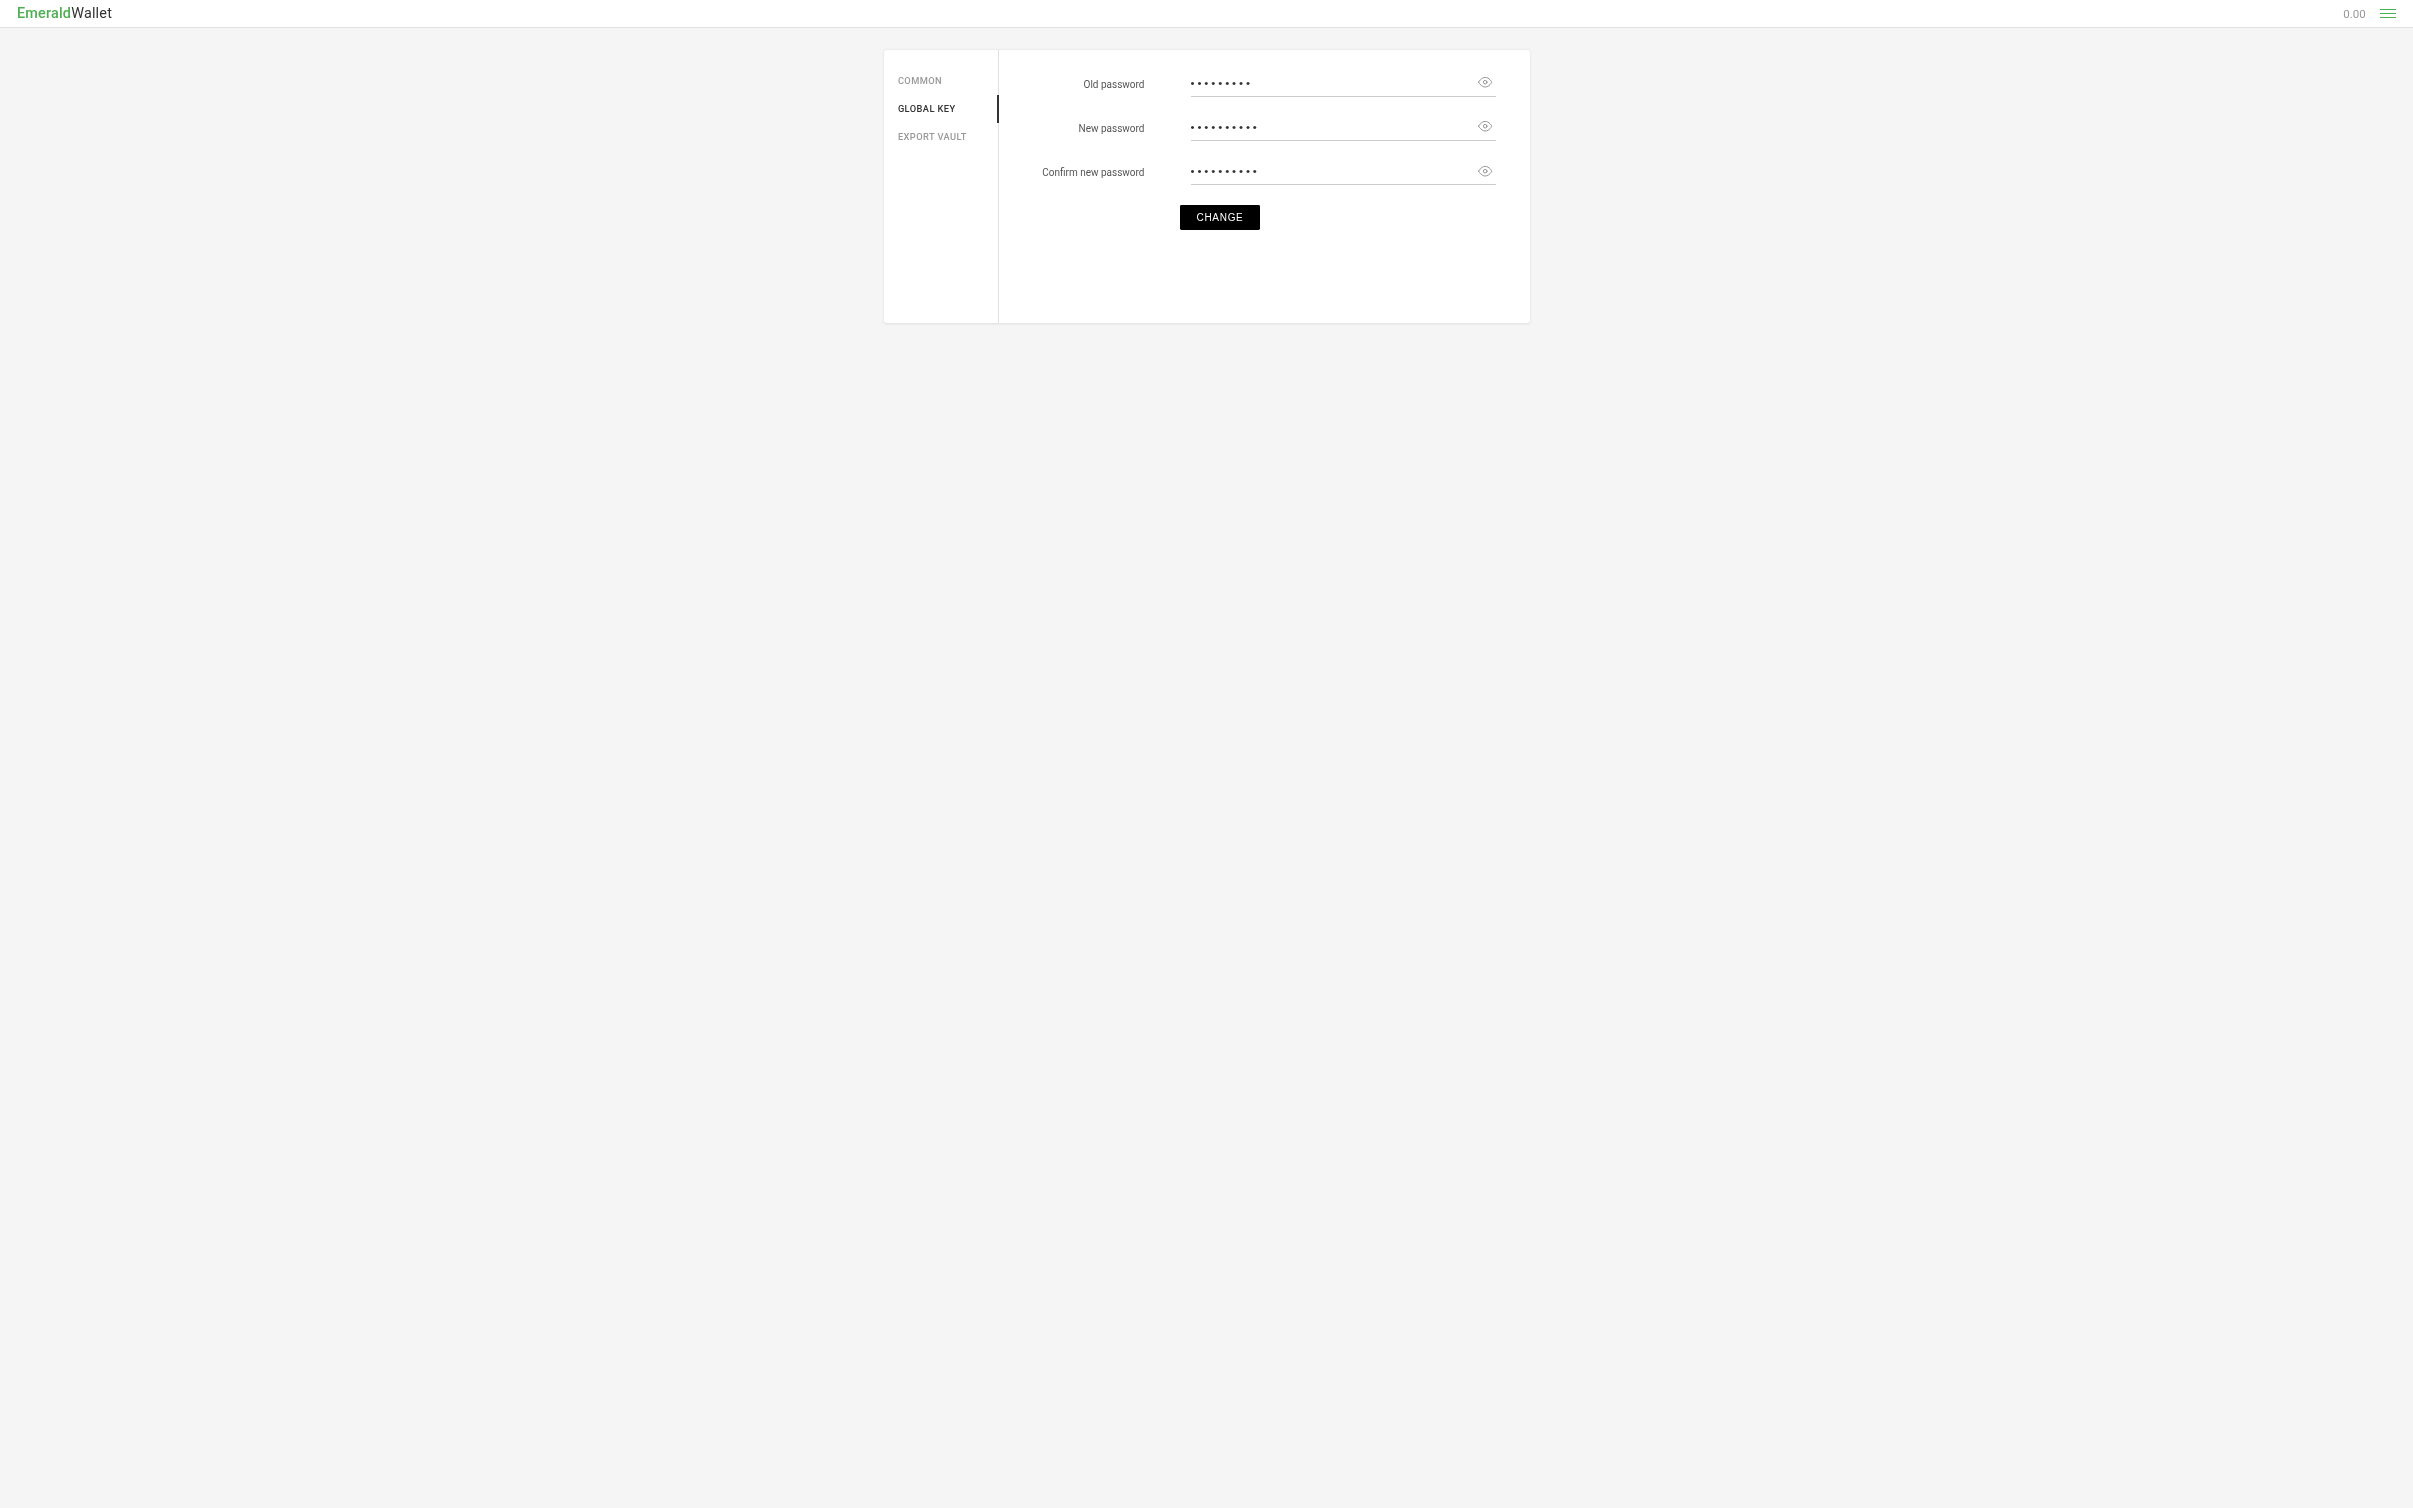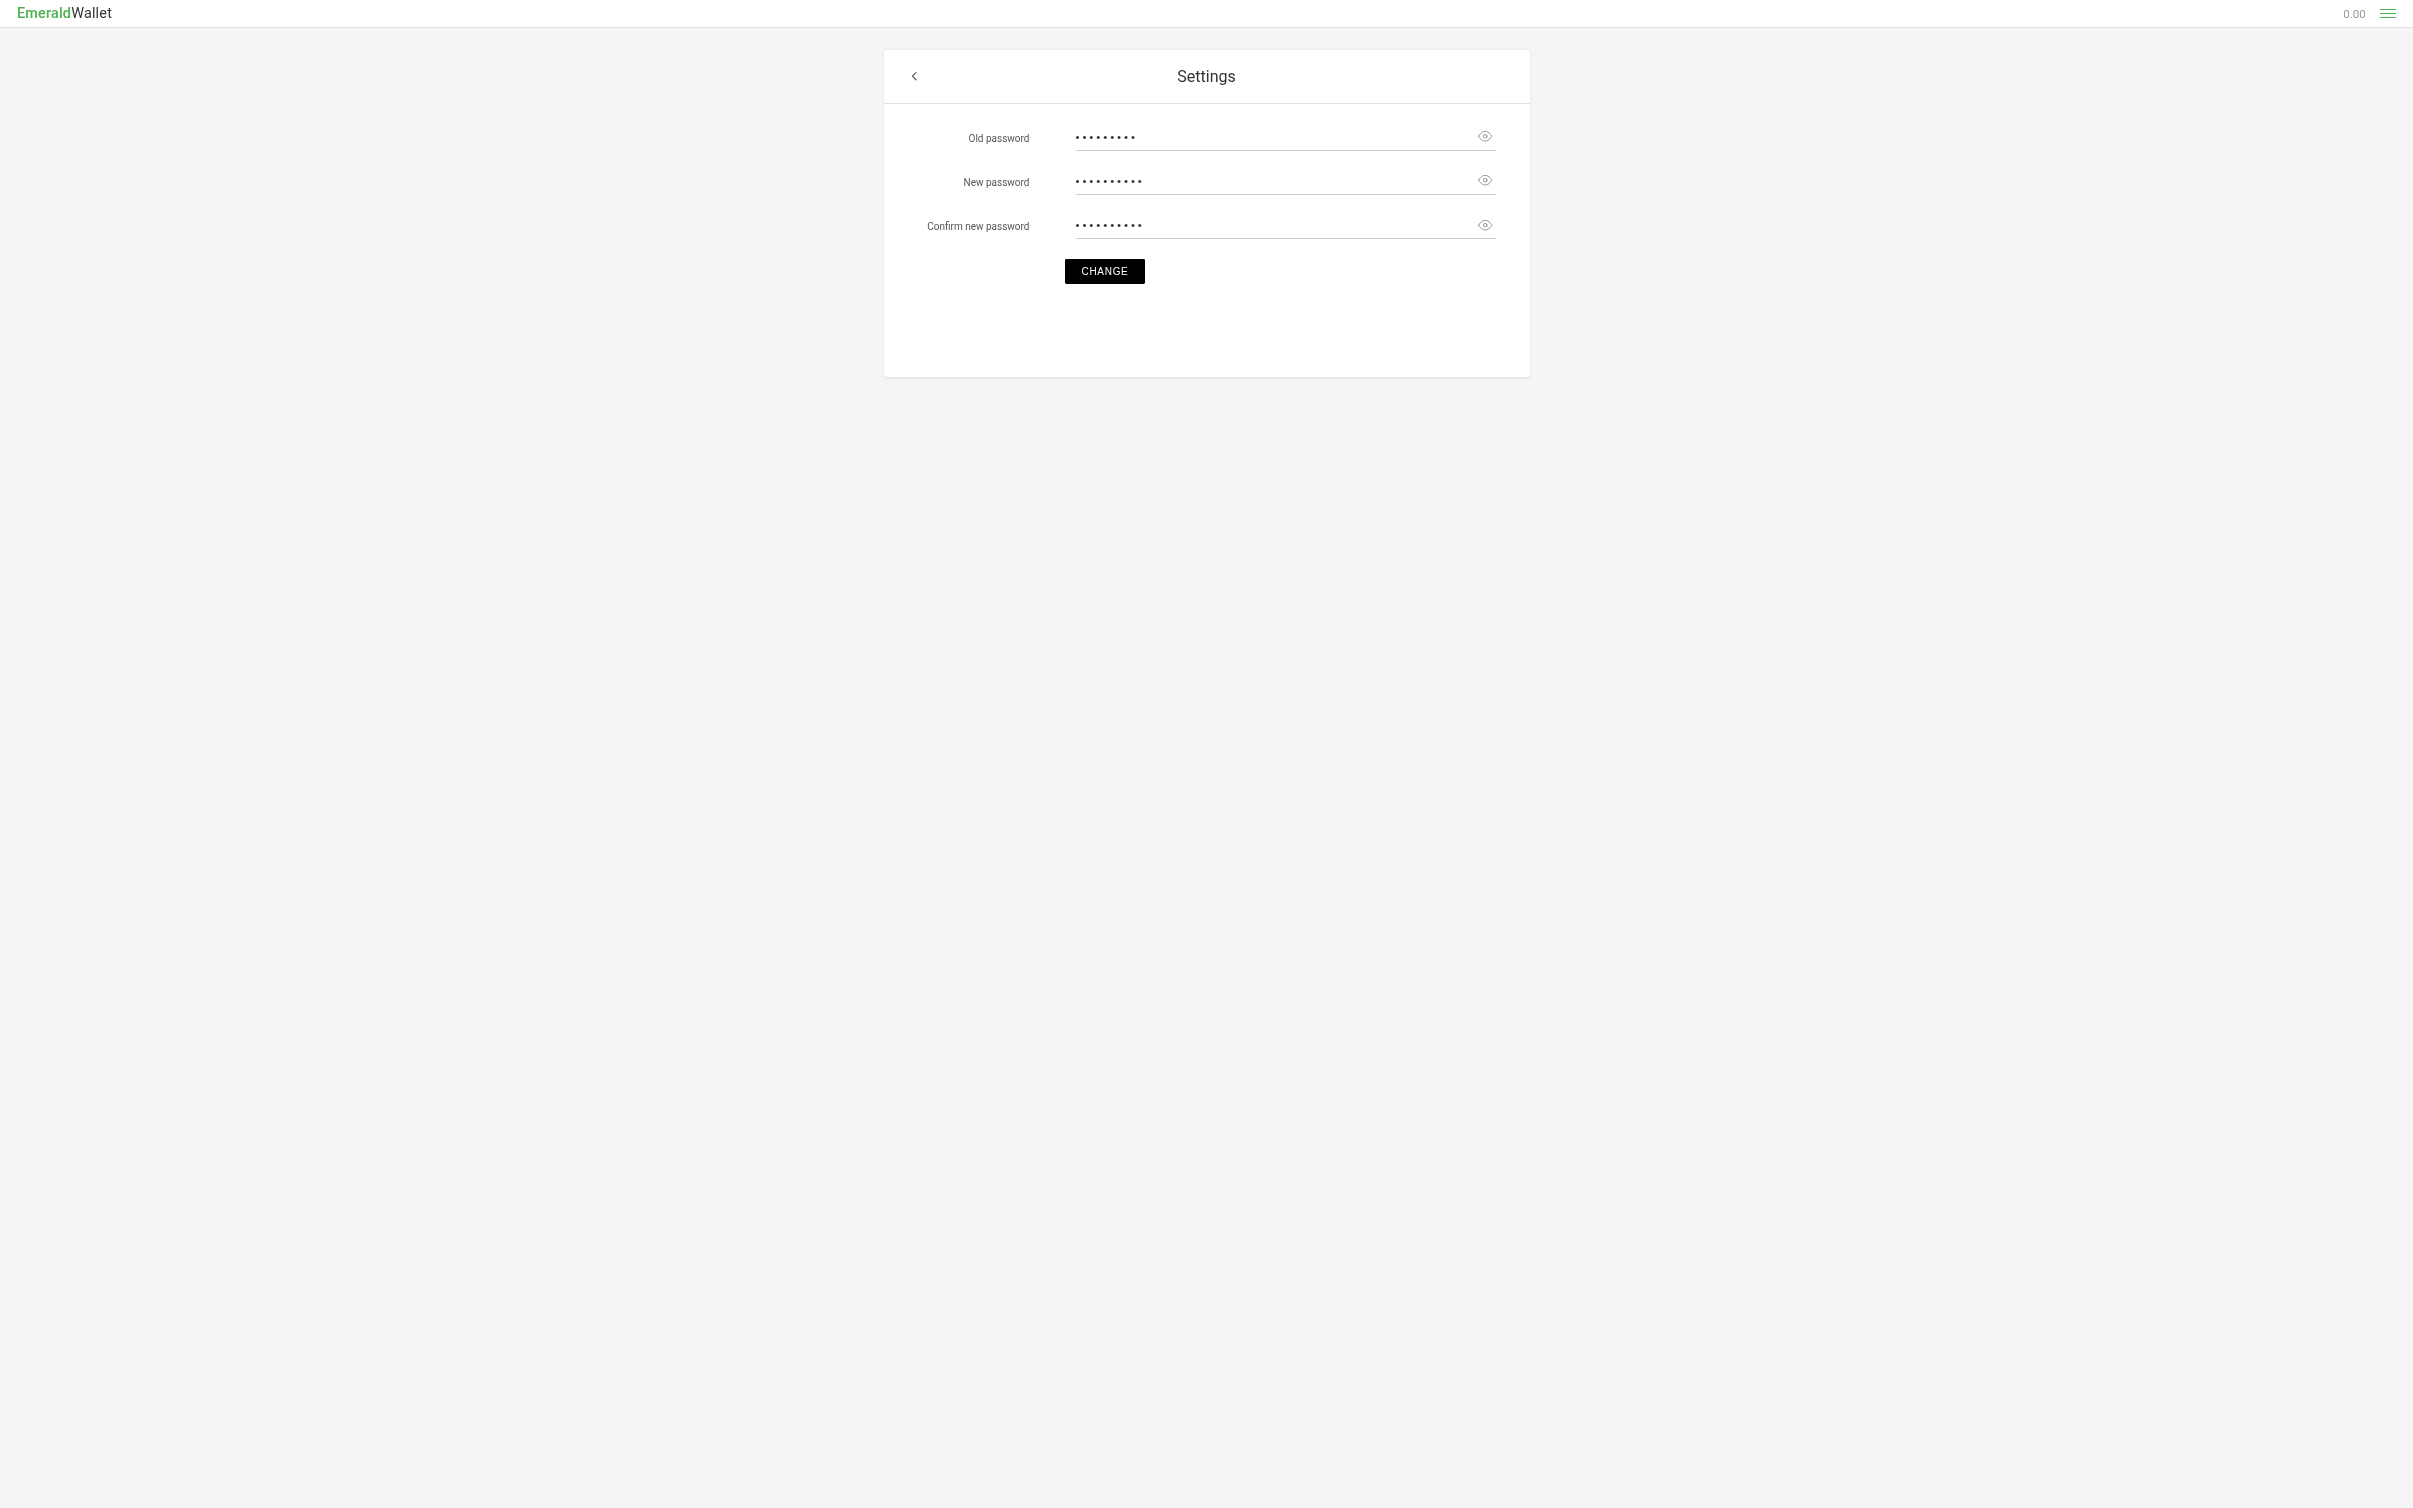--- a/index.html
+++ b/index.html
@@ -227,31 +227,28 @@
       <span></span>
       <span></span>
       <span></span>
     </div>
   </div>
 </div>
 
 <div class="main-content">
   <div class="settings-card">
 
-    <div class="settings-header">
-      <button class="back-button">
-        <svg width="14.4" height="14.4" viewBox="0 0 24 24" fill="none" stroke="#555" stroke-width="2" stroke-linecap="round" stroke-linejoin="round">
-          <polyline points="15 18 9 12 15 6"></polyline>
-        </svg>
-      </button>
-      <span class="settings-title">Settings</span>
-    </div>
 
     <div class="settings-body">
 
+      <div class="settings-sidebar">
+        <div class="sidebar-nav-item">COMMON</div>
+        <div class="sidebar-nav-item active">GLOBAL KEY</div>
+        <div class="sidebar-nav-item">EXPORT VAULT</div>
+      </div>
 
       <div class="settings-content">
 
         <div class="form-group">
           <label class="form-label">Old password</label>
           <div class="form-input-wrapper">
             <input class="form-input" type="password" value="123456789" style="">
             <span class="eye-icon">
               <svg width="14.4" height="14.4" viewBox="0 0 24 24" fill="none" stroke="#888" stroke-width="1.5" stroke-linecap="round" stroke-linejoin="round">
                 <path d="M1 12s4-8 11-8 11 8 11 8-4 8-11 8-11-8-11-8z"></path>

